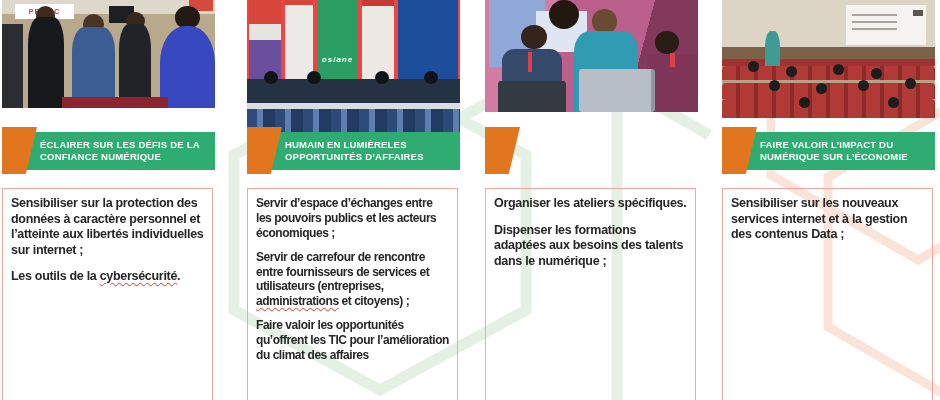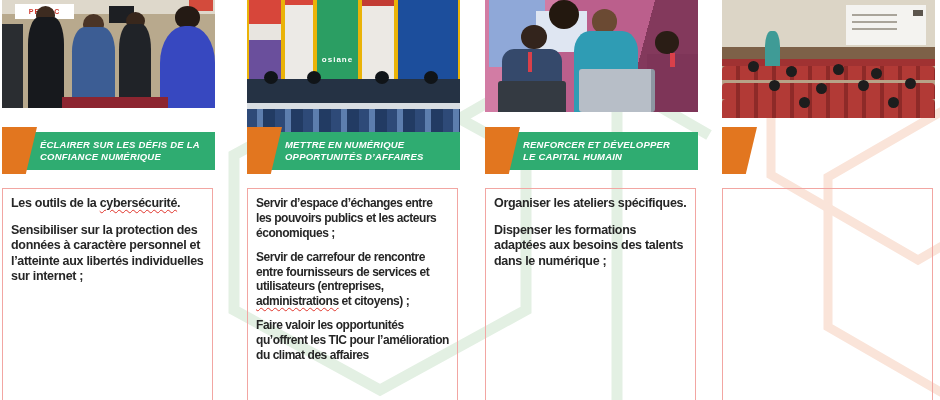--- a/index.html
+++ b/index.html
@@ -5,31 +5,31 @@
   html,body{margin:0;padding:0;background:#fff;}
   #stage{position:relative;width:940px;height:400px;overflow:hidden;background:#fff;
          font-family:"Liberation Sans",sans-serif;}
   #watermarks{position:absolute;left:0;top:0;z-index:0;}
   .col{position:absolute;top:0;width:213px;height:400px;z-index:1;}
   #c1{left:2px}#c2{left:247px}#c3{left:485px}#c4{left:722px}
 
   .photo{position:absolute;left:0;top:0;width:213px;overflow:hidden;}
   .photo *{position:absolute;}
   #c1 .photo{height:108px;background:#b8a98d;}
-  #c2 .photo{height:141px;background:#eab308;}
+  #c2 .photo{height:141px;background:#ef4444;font-style:italic;}
   #c3 .photo{height:112px;background:linear-gradient(105deg,#d27ca4 0 30%,#bb5f8c 30% 70%,#83395c 70%);}
   #c4 .photo{height:118px;background:#dcd5c6;}
 
   
   .flag{position:absolute;left:0;top:127px;width:35px;height:47px;background:#E2761F;
         clip-path:polygon(0 0,100% 0,68% 100%,0 100%);z-index:3;}
   .banner{position:absolute;left:8px;top:132px;width:205px;height:38px;background:#2FAC71;
           color:#fff;display:flex;align-items:center;box-sizing:border-box;padding-left:30px;
           font-size:9.5px;font-weight:bold;line-height:1.25;letter-spacing:.2px;
-          white-space:pre-line;z-index:2;font-style:italic;}
+          white-space:pre-line;z-index:2;}
 
   
   .box{position:absolute;left:0;top:188px;width:211px;height:245px;border:1px solid #F2A6A2;
        box-sizing:border-box;padding:7px 8px;background:transparent;}
   .box p{margin:0 0 11px 0;font-size:12.5px;font-weight:bold;color:#262626;
          line-height:1.24;letter-spacing:-.3px;}
   #c2 .box p{font-size:12px;letter-spacing:-.45px;margin-bottom:9px;}
   .misspell{text-decoration:underline wavy #e0342b;text-decoration-thickness:1px;text-underline-offset:2px;}
 
   
@@ -116,42 +116,42 @@
       <div class="p1-h4"></div>
       <div class="p1-m4"></div>
       <div class="p1-hw"></div>
       <div class="p1-w"></div>
       <div class="p1-table"></div>
     </div>
     <div class="flag"></div>
     <div class="banner">ÉCLAIRER SUR LES DÉFIS DE LA
 CONFIANCE NUMÉRIQUE</div>
     <div class="box">
+        <p><span>Sensibiliser sur la protection des données à caractère personnel et l’atteinte aux libertés individuelles sur internet ;</span></p>
         <p><span>Les outils de la </span><span class="misspell">cybersécurité</span><span>.</span></p>
-        <p><span>Sensibiliser sur la protection des données à caractère personnel et l’atteinte aux libertés individuelles sur internet ;</span></p>
       </div>
   </div>
 
   <div class="col" id="c2">
     <div class="photo">
       <div class="p2-roll1"></div>
       <div class="p2-roll2"></div>
       <div class="p2-roll3">osiane</div>
       <div class="p2-roll4"></div>
       <div class="p2-roll5"></div>
       <div class="p2-panel"></div>
       <div class="p2-head" style="left:8%"></div>
       <div class="p2-head" style="left:28%"></div>
       <div class="p2-head" style="left:60%"></div>
       <div class="p2-head" style="left:83%"></div>
       <div class="p2-cards"></div>
       <div class="p2-cloth"></div>
     </div>
     <div class="flag"></div>
-    <div class="banner">METTRE EN NUMÉRIQUE
+    <div class="banner">HUMAIN EN LUMIÈRELES
 OPPORTUNITÉS D’AFFAIRES</div>
     <div class="box">
         <p><span>Servir d’espace d’échanges entre les pouvoirs publics et les acteurs économiques ;</span></p>
         <p><span>Servir de carrefour de rencontre entre fournisseurs de services et utilisateurs (entreprises, </span><span class="misspell">administrations</span><span> et citoyens) ;</span></p>
         <p><span>Faire valoir les opportunités qu’offrent les TIC pour l’amélioration du climat des affaires</span></p>
       </div>
   </div>
 
   <div class="col" id="c3">
     <div class="photo">
@@ -163,22 +163,20 @@
       <div class="p3-h2"></div>
       <div class="p3-g2"></div>
       <div class="p3-h3"></div>
       <div class="p3-g3"></div>
       <div class="p3-lan1"></div>
       <div class="p3-lan2"></div>
       <div class="p3-lap1"></div>
       <div class="p3-lap2"></div>
     </div>
     <div class="flag"></div>
-    <div class="banner">RENFORCER ET DÉVELOPPER
-LE CAPITAL HUMAIN</div>
     <div class="box">
         <p><span>Organiser les ateliers spécifiques.</span></p>
         <p><span>Dispenser les formations adaptées aux besoins des talents dans le numérique ;</span></p>
       </div>
   </div>
 
   <div class="col" id="c4">
     <div class="photo">
       <div class="p4-screen">
         <div class="p4-line" style="top:22%"></div>
@@ -198,17 +196,20 @@
       <div class="p4-head" style="left:52%;top:54%"></div>
       <div class="p4-head" style="left:70%;top:58%"></div>
       <div class="p4-head" style="left:22%;top:68%"></div>
       <div class="p4-head" style="left:44%;top:70%"></div>
       <div class="p4-head" style="left:64%;top:68%"></div>
       <div class="p4-head" style="left:86%;top:66%"></div>
       <div class="p4-head" style="left:36%;top:82%"></div>
       <div class="p4-head" style="left:78%;top:82%"></div>
     </div>
     <div class="flag"></div>
-    <div class="box">
+    <div class="banner">FAIRE VALOIR L’IMPACT DU
+NUMÉRIQUE SUR L’ÉCONOMIE</div>
+    <div class="box">
+        <p><span>Sensibiliser sur les nouveaux services internet et à la gestion des contenus Data ;</span></p>
       </div>
   </div>
 
 </div>
 
 </body></html>

